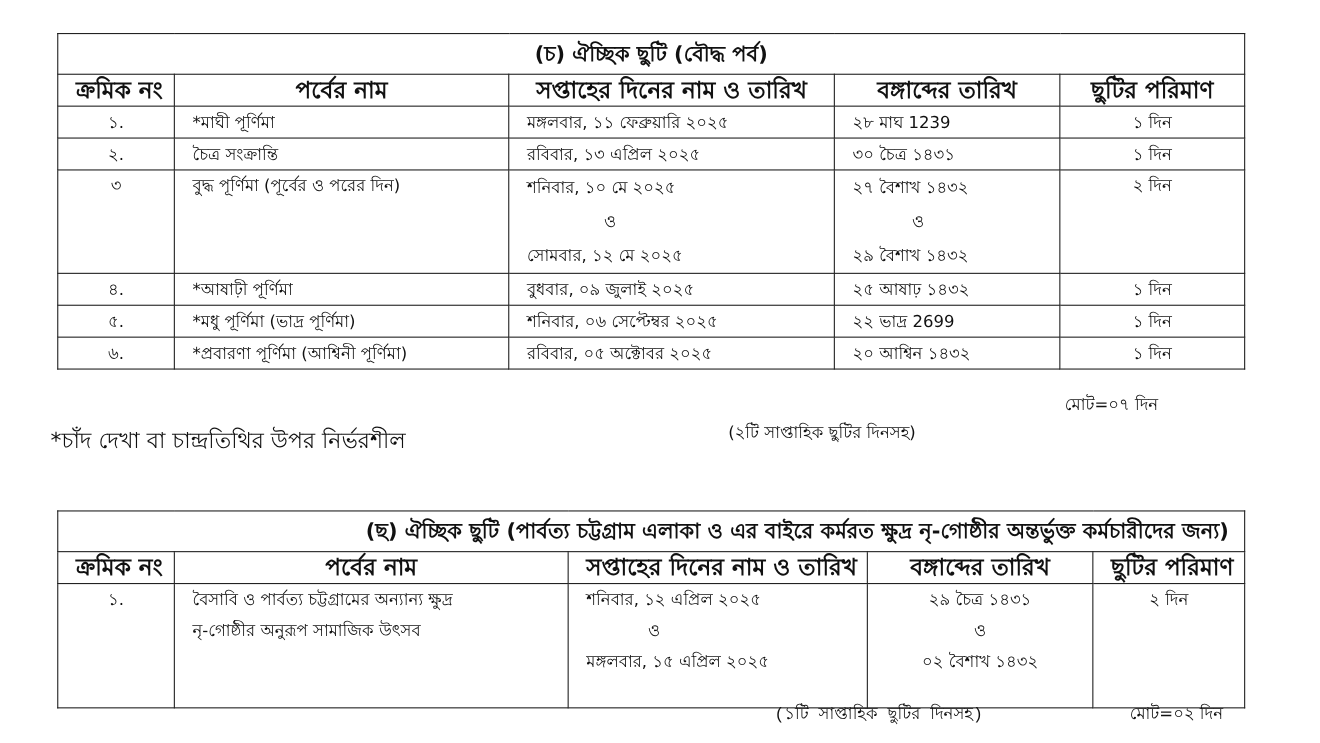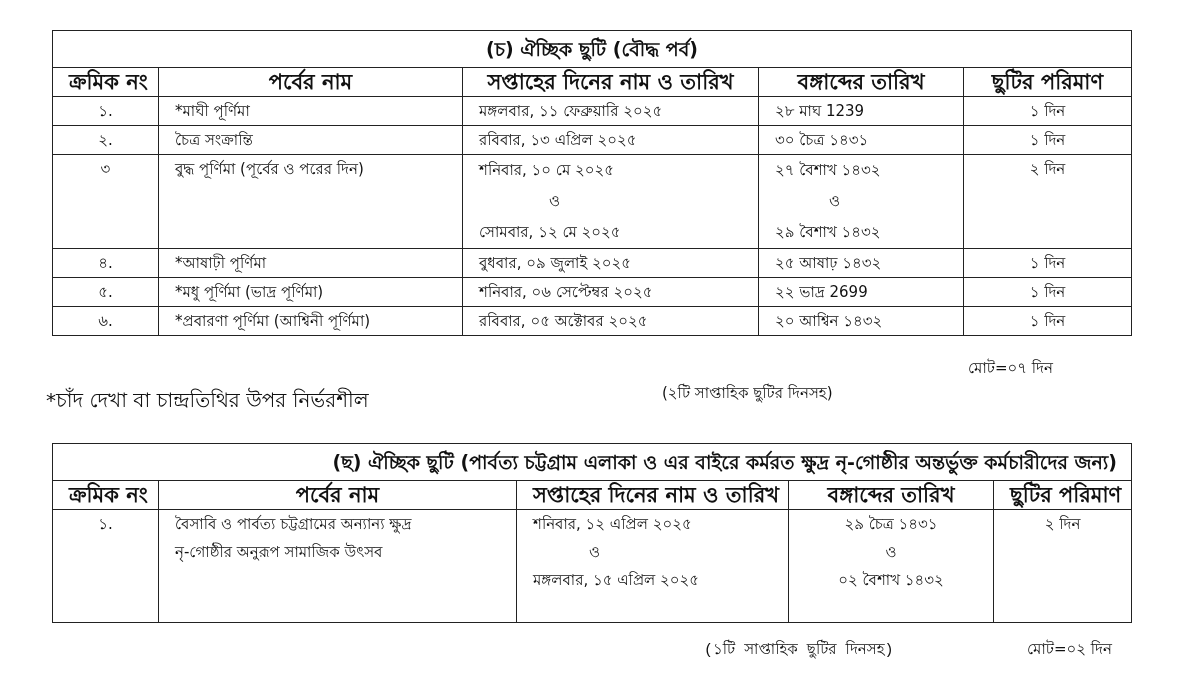--- a/index.html
+++ b/index.html
@@ -18,21 +18,21 @@
     line-height: 28px; white-space: nowrap; overflow: hidden;
   }
   .tbl th { font-weight: bold; text-align: center; font-size: 21px; }
   .tbl .title { font-size: 19px; font-weight: bold; text-align: center; height: 36px; line-height: 36px; }
   .tbl .hdr th { height: 28px; }
   .c { text-align: center; }
   .sub { display: block; }
   .sub.mid { padding-left: 70px; }
   .sub.ctr { text-align: center; }
   #t1 { top: 30px; }
-  #t2 { top: 443px; }
+  #t2 { top: 464px; }
   .note {
     position: absolute; font-size: 15px; white-space: nowrap;
   }
   .bold-note { font-weight: normal; font-size: 20px; }
 </style>
 </head>
 <body>
 
 <table id="t1" class="tbl">
   <colgroup>

